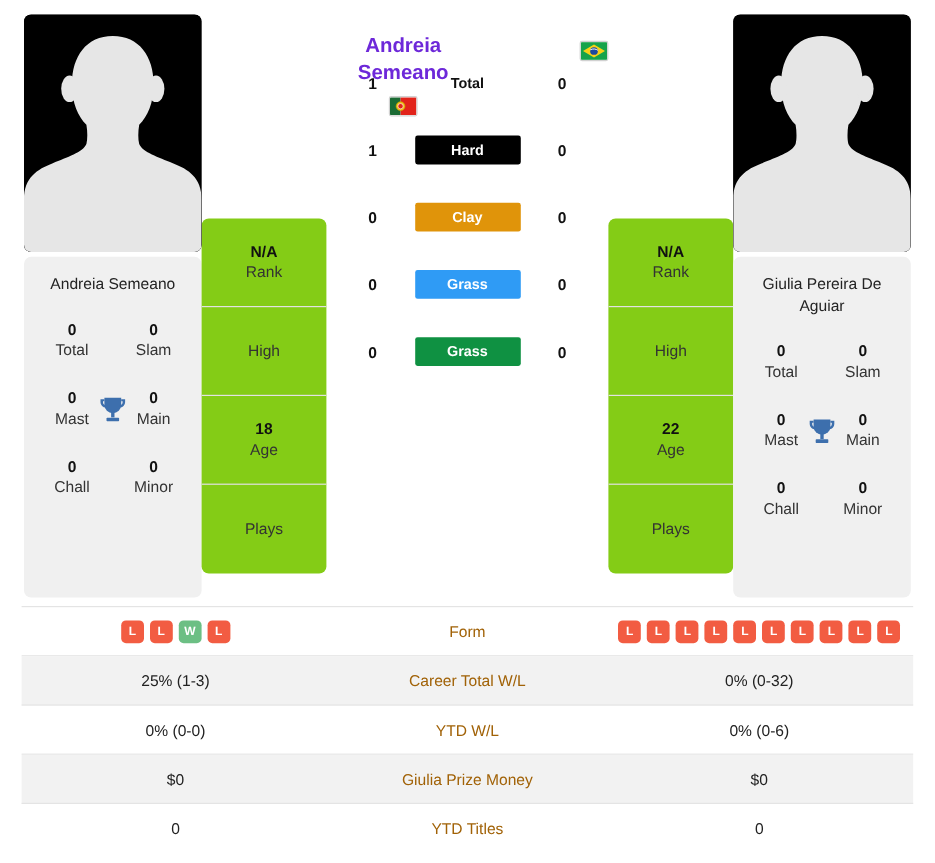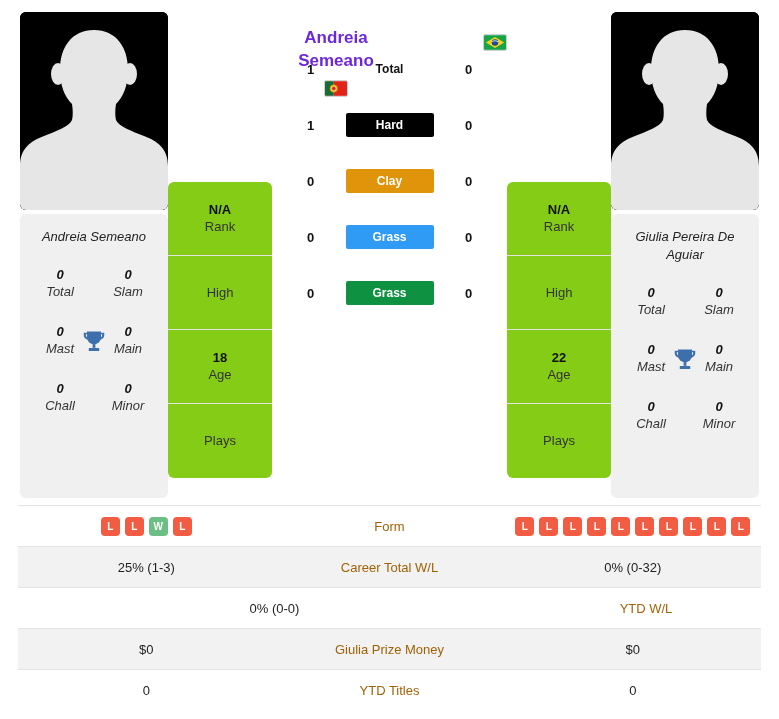--- a/index.html
+++ b/index.html
@@ -38,21 +38,20 @@
     left: 0; top: 0; width: 100%; height: 100%;
   }
 
   .honours {
     width: 148px;
     background: #f0f0f0;
     border-radius: 6px;
     margin-top: 4px;
     padding: 14px 6px 23px 6px;
     min-height: 284px;
-    font-style: italic;
   }
   .honours-name {
     text-align: center;
     font-size: 13px;
     line-height: 18px;
     color: #232323;
     margin-bottom: 20px;
   }
   .honours-grid {
     position: relative;
@@ -449,20 +448,21 @@
 
     <div class="srow alt">
       <div class="scell">25% (1-3)</div>
       <div class="scell mid">Career Total W/L</div>
       <div class="scell">0% (0-32)</div>
     </div>
 
     <div class="srow">
       <div class="scell">0% (0-0)</div>
       <div class="scell mid">YTD W/L</div>
+      <div class="scell">0% (0-6)</div>
     </div>
 
     <div class="srow alt">
       <div class="scell">$0</div>
       <div class="scell mid">Giulia Prize Money</div>
       <div class="scell">$0</div>
     </div>
 
     <div class="srow" style="border-bottom:none">
       <div class="scell">0</div>

